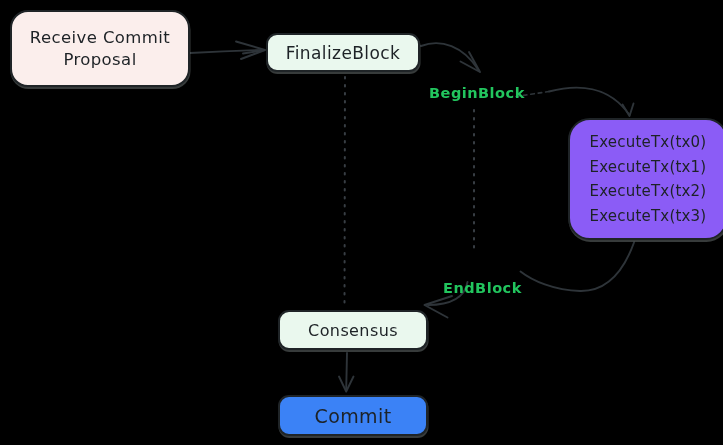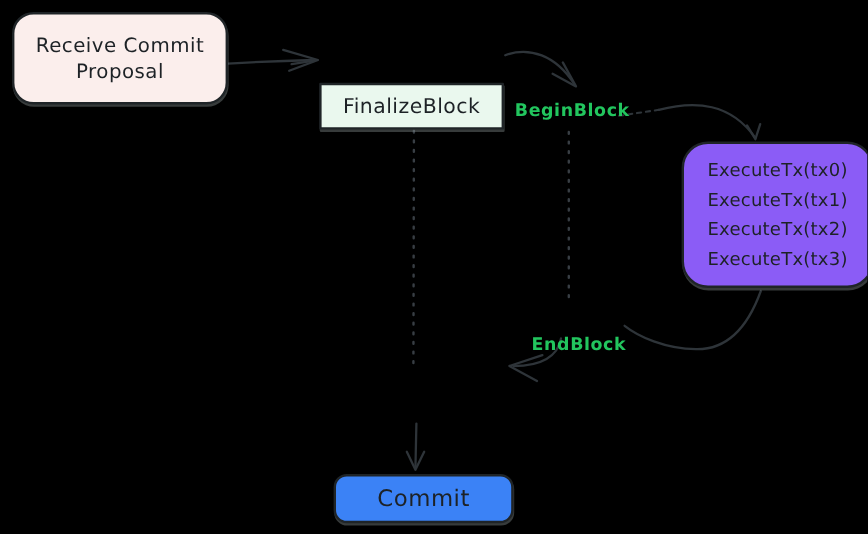--- a/index.html
+++ b/index.html
@@ -54,24 +54,23 @@
   }
   .node-receive {
     left: 10px; top: 10px; width: 180px; height: 77px;
     border-radius: 18px;
     background: #fbeeec;
     font-size: 16.5px;
     line-height: 22px;
   }
   .node-finalize {
     left: 266px; top: 33px; width: 154px; height: 39px;
-    border-radius: 1px;
+    border-radius: 11px;
     background: #eaf8ee;
     font-size: 17px;
-    margin-top: 36px;
   }
   .node-execute {
     left: 556px; top: 118px; width: 160px; height: 122px;
     border-radius: 22px;
     background: #8b5cf6;
     font-size: 15px;
     line-height: 24.5px;
     letter-spacing: 0.2px;
     margin-left: 12px;
   }
@@ -149,20 +148,23 @@
     <span>FinalizeBlock</span>
   </div>
 
   <div class="node node-execute">
     <span>ExecuteTx(tx0)</span>
     <span>ExecuteTx(tx1)</span>
     <span>ExecuteTx(tx2)</span>
     <span>ExecuteTx(tx3)</span>
   </div>
 
+  <div class="node node-consensus">
+    <span>Consensus</span>
+  </div>
 
   <div class="node node-commit">
     <span>Commit</span>
   </div>
 
   <div class="flow-label label-begin">BeginBlock</div>
   <div class="flow-label label-end">EndBlock</div>
 
 </div>
 

